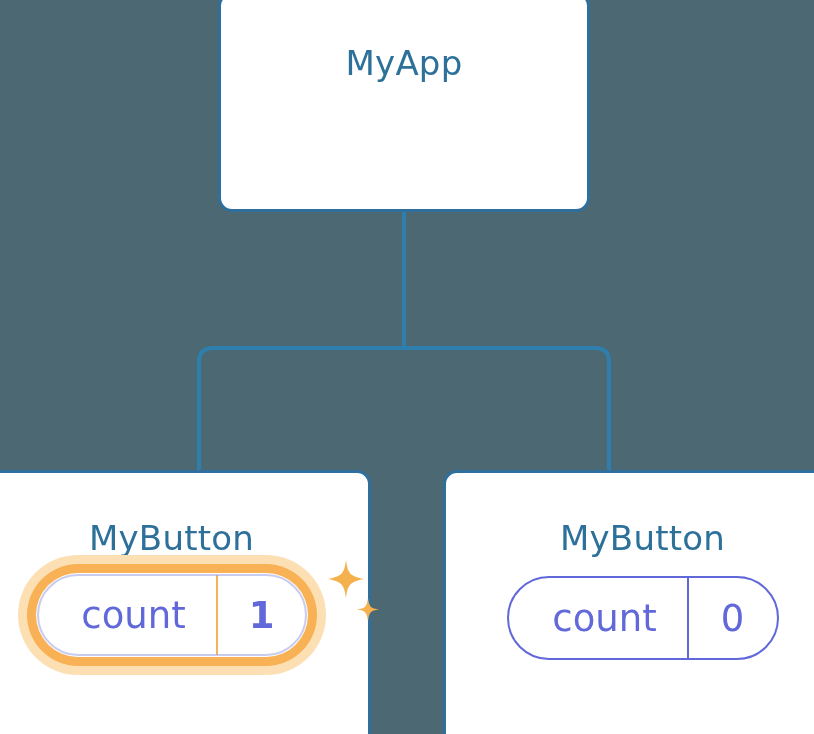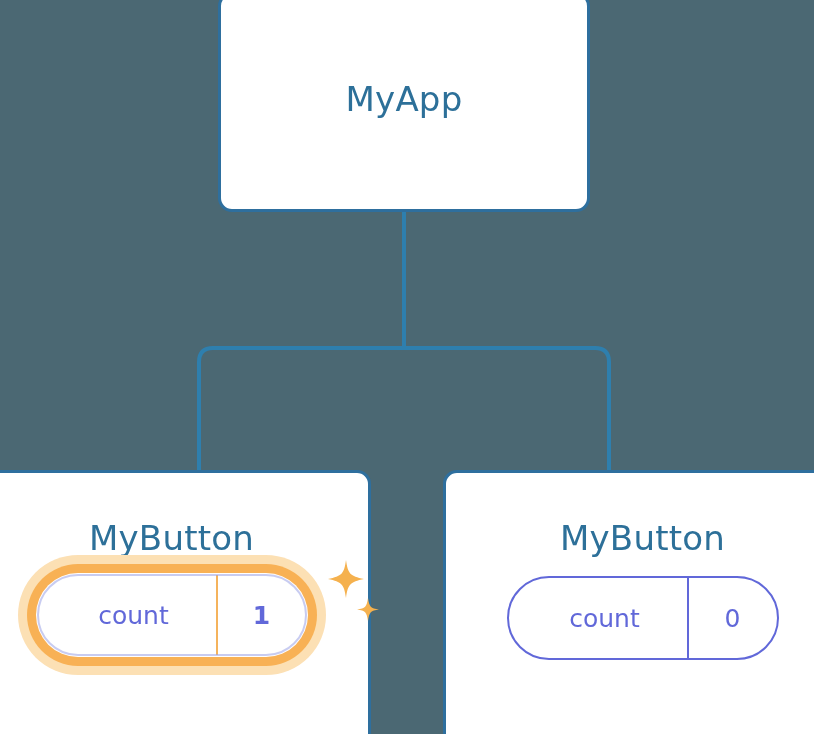--- a/index.html
+++ b/index.html
@@ -50,21 +50,21 @@
     white-space: nowrap;
   }
 
   #node-root {
     left: 218px;
     top: -8px;
     width: 372px;
     height: 220px;
   }
   #node-root .node-title {
-    margin-top: 84px;
+    margin-top: 48px;
   }
 
   #node-child-left {
     left: -28px;
     top: 470px;
     width: 399px;
     height: 290px;
   }
 
   #node-child-right {
@@ -100,21 +100,21 @@
     border-radius: 999px;
     background: #ffffff;
     box-sizing: border-box;
   }
 
   .pill-key, .pill-val {
     display: flex;
     align-items: center;
     justify-content: center;
     color: #6168d9;
-    font-size: 25px;
+    font-size: 37px;
     line-height: 1;
     box-sizing: border-box;
   }
 
   .pill-key {
     width: 178px;
     padding-left: 14px;
   }
 
   .pill-val {

